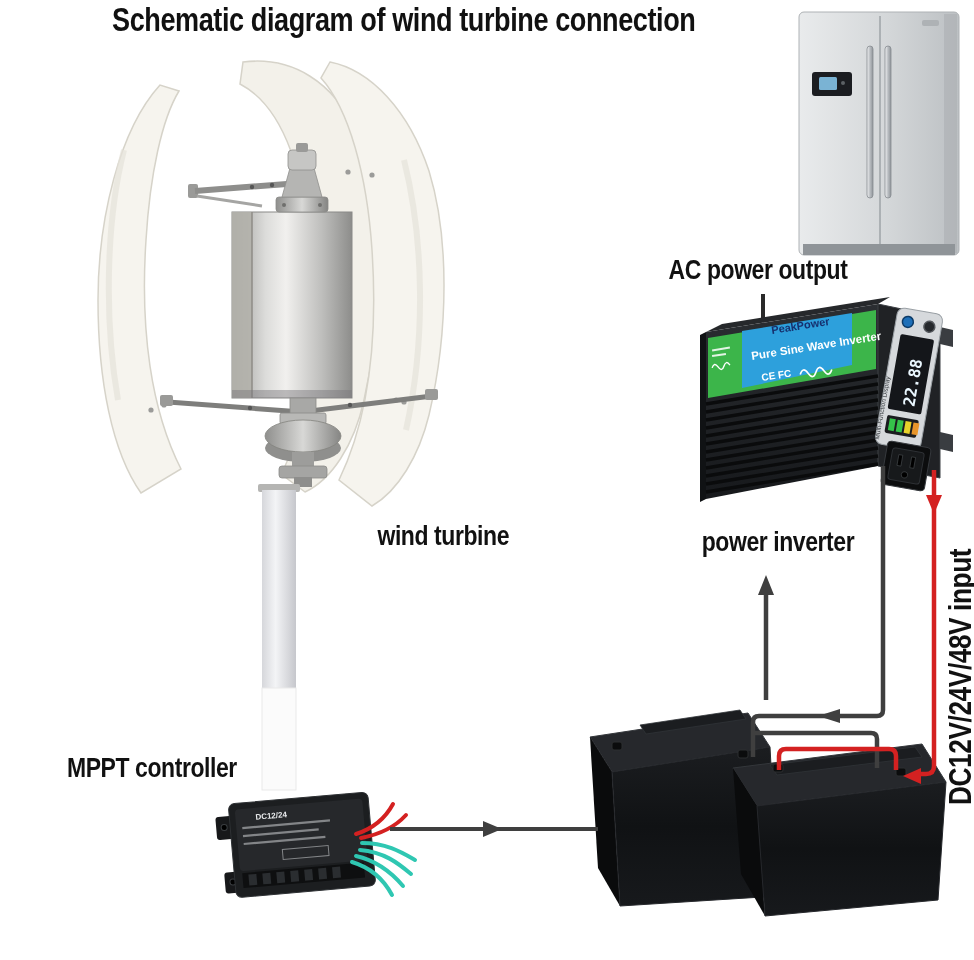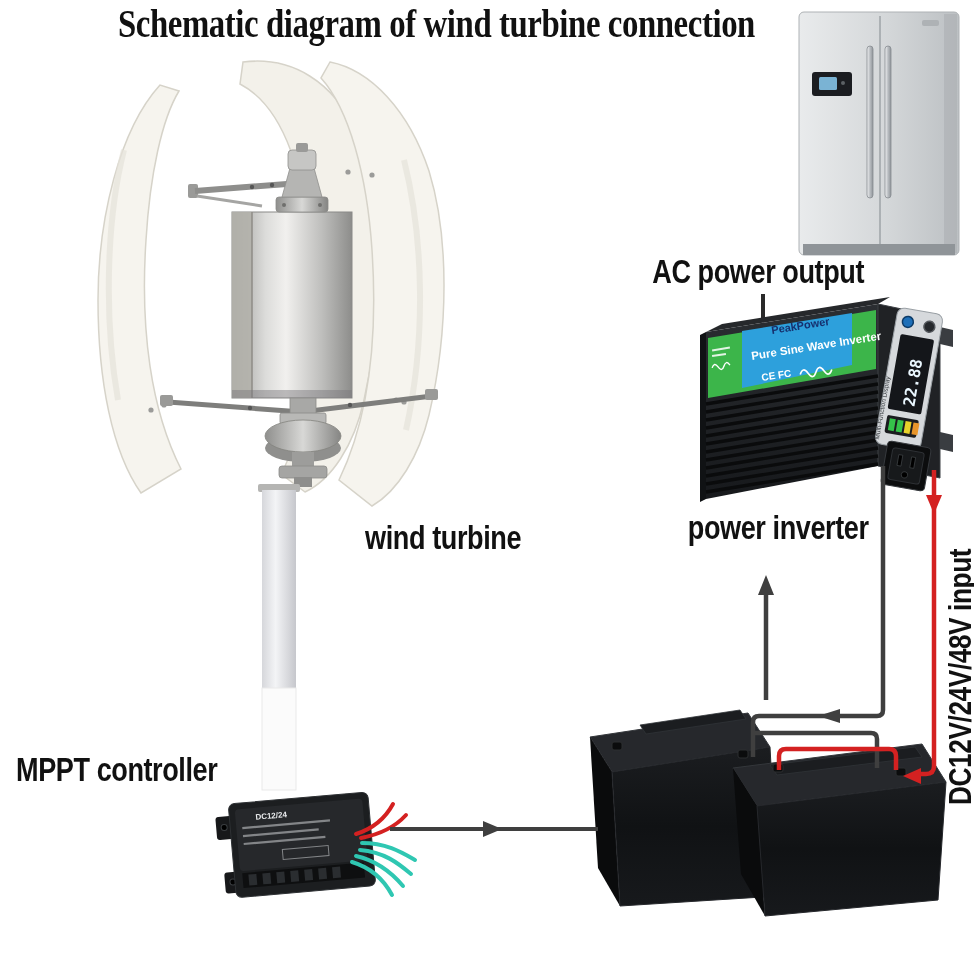--- a/index.html
+++ b/index.html
@@ -3,22 +3,22 @@
 <meta charset="utf-8">
 <style>
   html,body{margin:0;padding:0;background:#ffffff;}
   #canvas{position:relative;width:974px;height:960px;background:#fff;overflow:hidden;
           font-family:"Liberation Sans",sans-serif;}
   #scene{position:absolute;left:0;top:0;}
   .label{position:absolute;font-weight:bold;color:#111;white-space:nowrap;
          letter-spacing:-0.5px;line-height:1.05;}
   .label .tx{display:inline-block;transform:scaleX(0.82);transform-origin:center;}
   .label.left-anchor .tx{transform-origin:left center;}
-  .ttl{font-size:40px;text-align:right;font-family:Liberation Serif, serif;}
-  .lbl{font-size:33px;text-align:center;}
+  .ttl{font-size:33px;text-align:left;}
+  .lbl{font-size:28px;text-align:center;}
   .rot{transform-origin:0 0;transform:rotate(-90deg);}
   .rot .tx{transform-origin:left center;}
 </style>
 </head>
 <body>
 
 <div id="canvas">
 
 <svg id="scene" width="974" height="960" viewBox="0 0 974 960">
   <defs>
@@ -281,25 +281,25 @@
 </div>
 
 <div class="label lbl" style="left:318px;top:521px;width:250px;">
   <span class="tx">wind turbine</span>
 </div>
 
 <div class="label lbl" style="left:608px;top:255px;width:300px;">
   <span class="tx">AC power output</span>
 </div>
 
-<div class="label lbl" style="left:628px;top:511px;width:300px;">
+<div class="label lbl" style="left:628px;top:527px;width:300px;">
   <span class="tx">power inverter</span>
 </div>
 
-<div class="label lbl left-anchor" style="left:4px;top:753px;width:270px;text-align:center;">
+<div class="label lbl left-anchor" style="left:4px;top:753px;width:270px;text-align:right;">
   <span class="tx">MPPT controller</span>
 </div>
 
 
 <div class="label lbl left-anchor rot" style="left:944px;top:805px;font-size:32px;">
   <span class="tx">DC12V/24V/48V input</span>
 </div>
 
 </div>
 

